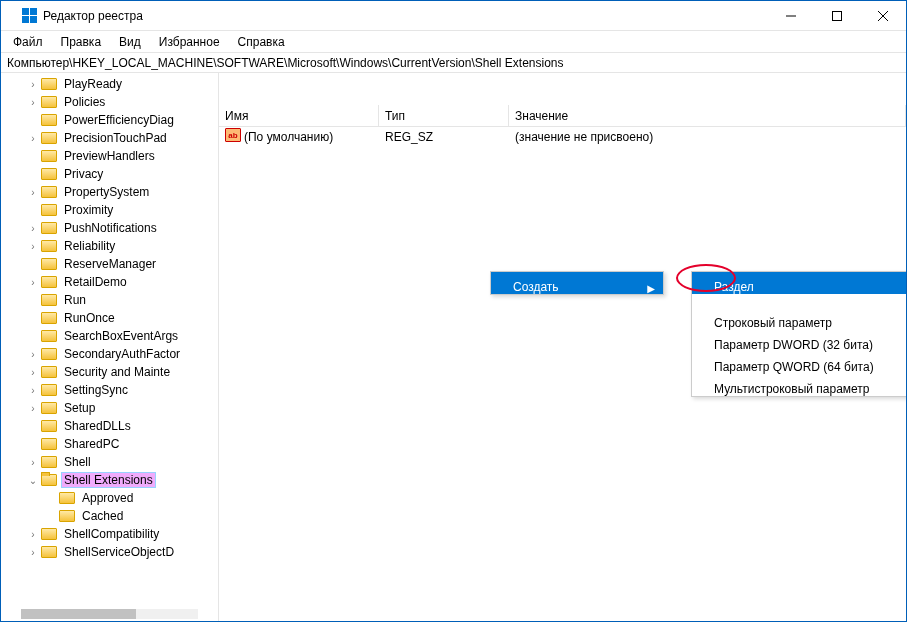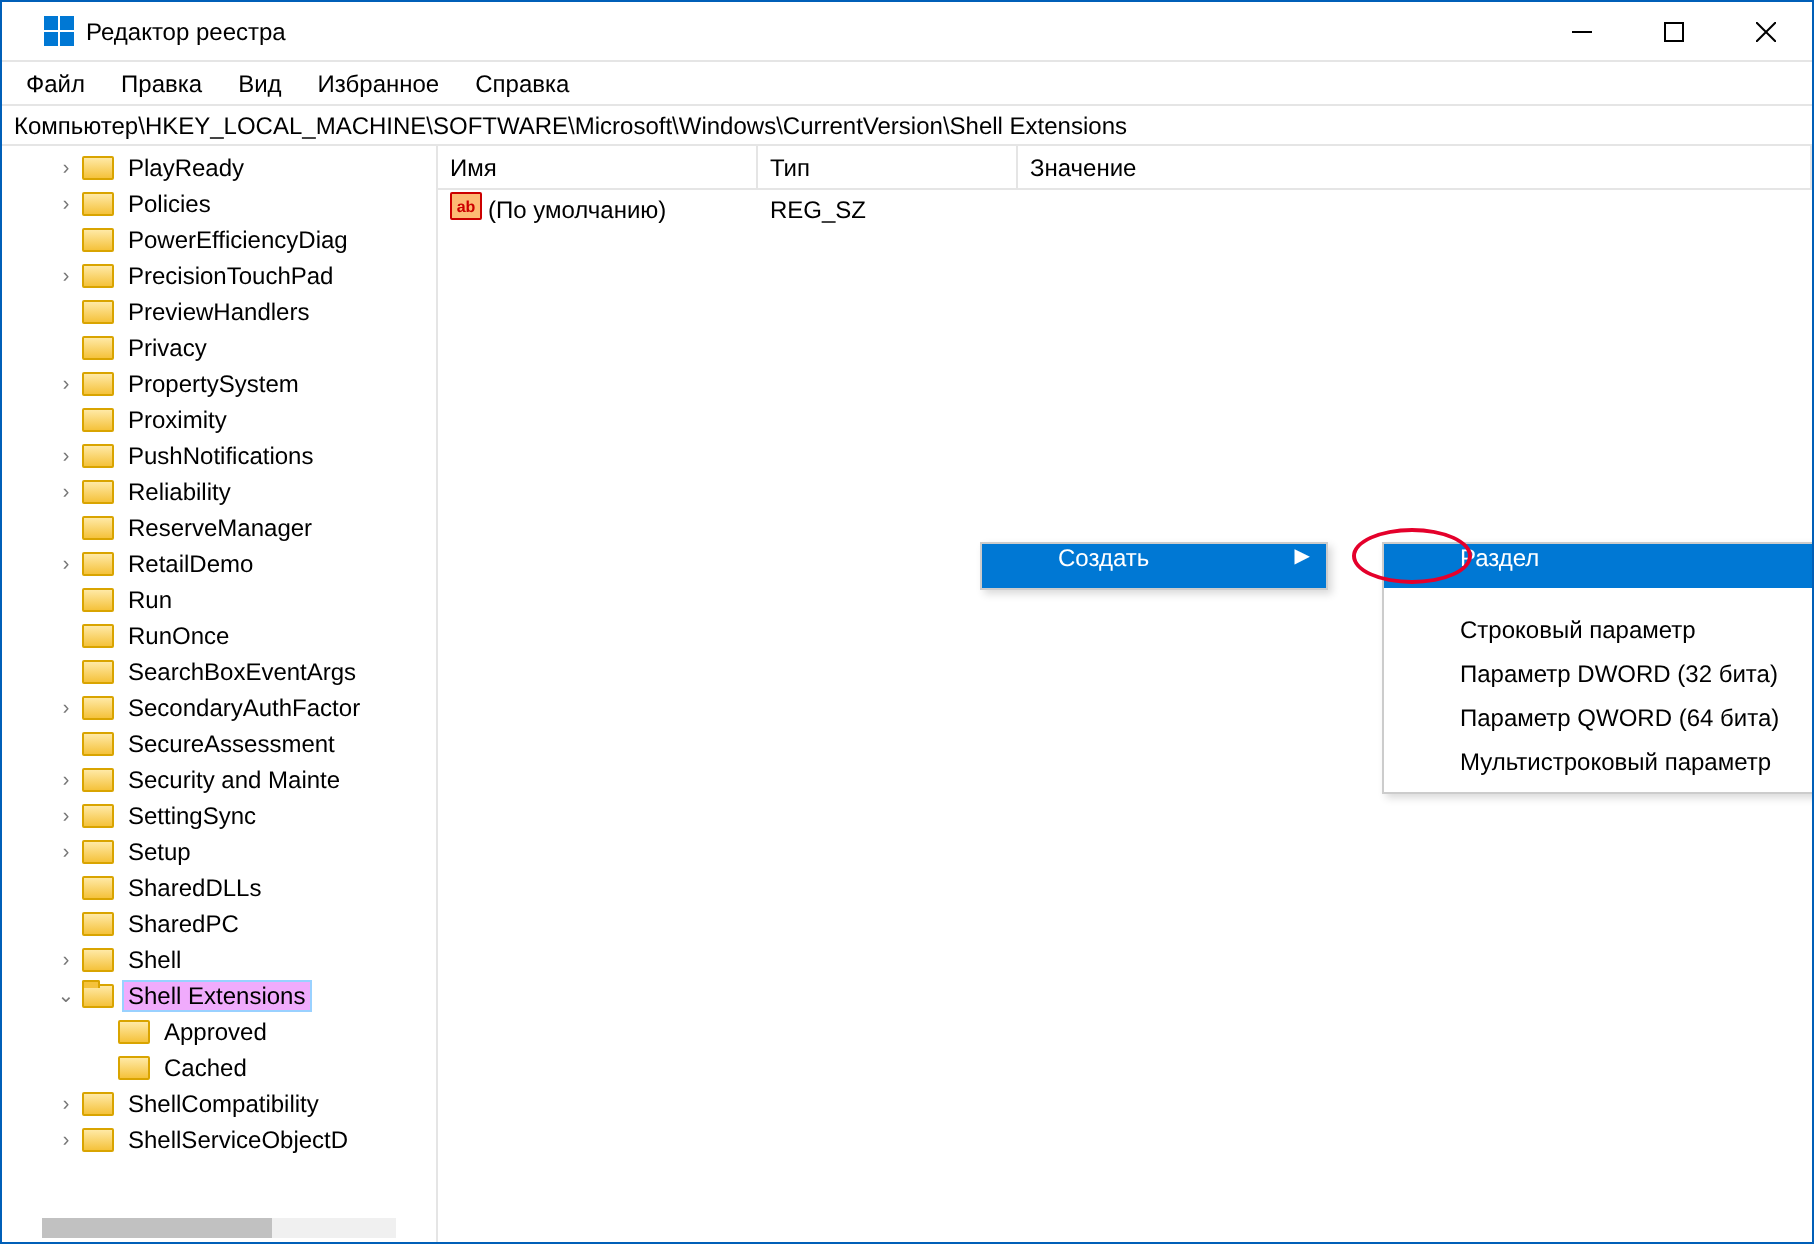--- a/index.html
+++ b/index.html
@@ -24,29 +24,29 @@
 .tree-row .expander { position:absolute; left:-14px; width:12px; text-align:center; color:#777; font-size:10px; }
 .tree-row.child { padding-left: 18px; }
 .tree-row.child .expander { left: 4px; }
 .folder { width: 16px; height: 12px; background: linear-gradient(#ffe9a6,#f5c23b); border:1px solid #d9a400; border-radius: 1px; margin-right: 4px; position:relative; flex-shrink:0; }
 .folder.open::before { content:''; position:absolute; left:-1px; top:-3px; width:7px; height:3px; background:#f5c23b; border:1px solid #d9a400; border-bottom:none; border-radius:1px 1px 0 0; }
 .tree-row .label { padding: 0 3px; }
 .tree-row.selected .label { background:#f0abfc; border:1px solid #99d1ff; padding: 0 2px; }
 .tree-hscroll { position:absolute; bottom:2px; left:20px; right:20px; height:10px; background:#f0f0f0; }
 .tree-hscroll .thumb { position:absolute; left:0; width:65%; height:100%; background:#c1c1c1; }
 .values { flex:1; position:relative; }
-.values-header { display:flex; height:22px; border-bottom:1px solid #e5e5e5; }
+.values-header { display:flex; height:22px; border-bottom:1px solid #e5e5e5;margin-top:32px; }
 .values-header div { padding:4px 6px; border-right:1px solid #e5e5e5; }
 .col-name{width:160px}.col-type{width:130px}.col-data{flex:1}
 .value-row { display:flex; height:20px; align-items:center; }
 .value-row .vicon { width:16px; height:14px; margin:0 3px 4px 6px; display:flex; align-items:center; justify-content:center; border:1px solid #c00; background:#fdba74; color:#c00; font-size:8px; font-weight:bold; border-radius:1px; }
 .value-row .vname{width:135px}.value-row .vtype{width:130px;padding-left:6px}.value-row .vdata{flex:1;padding-left:6px}
 .ctx-menu { position:absolute; background:#fff; border:1px solid #ccc; box-shadow:2px 2px 4px rgba(0,0,0,.15); }
 .ctx1 { left:271px; top:198px; width:174px; }
-.ctx-item { height:22px; display:flex; align-items:flex-start; padding:0 22px 0 38px; color:#666; position:relative; }
+.ctx-item { height:22px; display:flex; align-items:flex-end; padding:0 22px 0 22px; color:#666; position:relative; }
 .ctx-item.hover { background:#0078d4; color:#fff; }
 .ctx-item .arrow { position:absolute; right:8px; font-size:10px; }
 .ctx2 { left:445px; top:198px; width:244px;margin-left:27px; }
 .ctx2 .ctx-item { color:#000; }
 .ctx2 .ctx-item.hover { color:#fff; }
 .red-circle { position:absolute; left:457px; top:191px; width:60px; height:28px; border:2px solid #e4002b; border-radius:50%; pointer-events:none; }
 </style>
 </head>
 <body>
 
@@ -167,25 +167,20 @@
           <span class="expander"></span>
           <span class="folder"></span>
           <span class="label">SearchBoxEventArgs</span>
         </div>
         <div class="tree-row">
           <span class="expander">›</span>
           <span class="folder"></span>
           <span class="label">SecondaryAuthFactor</span>
         </div>
         <div class="tree-row">
-          <span class="expander"></span>
-          <span class="folder"></span>
-          <span class="label">SecureAssessment</span>
-        </div>
-        <div class="tree-row">
           <span class="expander">›</span>
           <span class="folder"></span>
           <span class="label">Security and Mainte</span>
         </div>
         <div class="tree-row">
           <span class="expander">›</span>
           <span class="folder"></span>
           <span class="label">SettingSync</span>
         </div>
         <div class="tree-row">
@@ -241,20 +236,21 @@
   <div class="values">
     <div class="values-header">
       <div class="col-name">Имя</div>
       <div class="col-type">Тип</div>
       <div class="col-data">Значение</div>
     </div>
     <div class="value-row">
       <div class="vicon">ab</div>
       <div class="vname">(По умолчанию)</div>
       <div class="vtype">REG_SZ</div>
+      <div class="vdata">(значение не присвоено)</div>
     </div>
 
     <div class="ctx-menu ctx1">
       <div class="ctx-item hover">
         <span>Создать</span>
         <span class="arrow">▶</span>
       </div>
     </div>
 
     <div class="ctx-menu ctx2">

